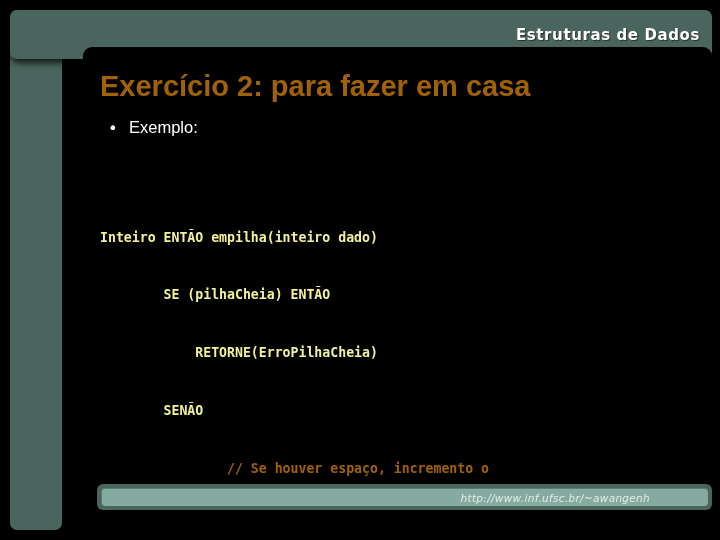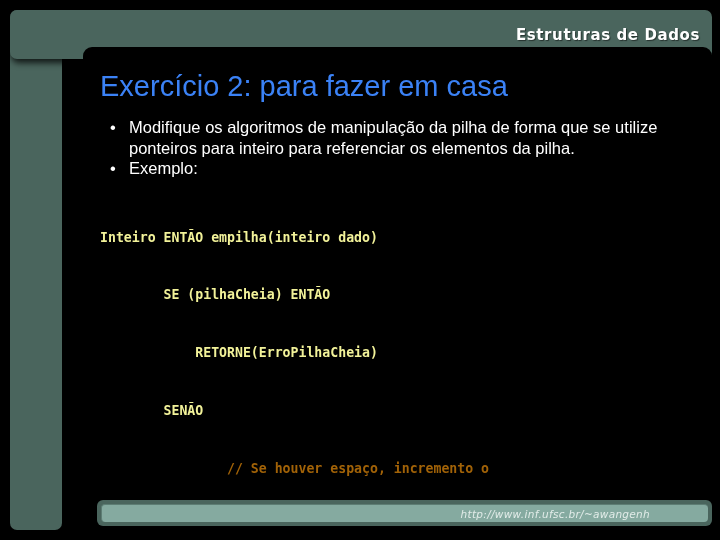--- a/index.html
+++ b/index.html
@@ -67,25 +67,25 @@
     height: 448px;
     background: #000000;
     border-radius: 9px;
   }
 
   .slide-title {
     position: absolute;
     left: 17px;
     top: 22px;
     width: 600px;
-    color: #3b82f6;
+    color: #a16207;
     font-family: "Liberation Sans", sans-serif;
     font-size: 29px;
     line-height: 34px;
-    font-weight: 400;
+    font-weight: 700;
     white-space: nowrap;
   }
 
   .bullets {
     position: absolute;
     left: 0px;
     top: 70px;
     width: 629px;
   }
   .bullet-row {
@@ -123,21 +123,21 @@
     color: #f2f299;
   }
   .code-line.comment {
     color: #a16207;
   }
 
   
   .bottom-bar {
     position: absolute;
     left: 97px;
-    top: 500px;
+    top: 484px;
     width: 615px;
     height: 26px;
     background: #4a655d;
     border-radius: 6px;
     box-shadow: 2px 3px 6px 1px rgba(0,0,0,0.75);
   }
   .bottom-bar-inner {
     position: absolute;
     left: 4px;
     top: 4px;
@@ -173,21 +173,20 @@
     <div class="banner-title">Estruturas de Dados</div>
   </div>
 
   <div class="content-panel">
 
     <div class="slide-title">Exercício 2: para fazer em casa</div>
 
     <div class="bullets">
       <div class="bullet-row">
         <span class="dot">•</span>
-        <span>Modifique os algoritmos de manipulação da pilha de forma que se utilize ponteiros para inteiro para referenciar os elementos da pilha.</span>
       </div>
       <div class="bullet-row">
         <span class="dot">•</span>
         <span>Exemplo:</span>
       </div>
     </div>
 
     <div class="code-block">
       <div class="code-line">Inteiro ENTÃO empilha(inteiro dado)</div>
       <div class="code-line">        SE (pilhaCheia) ENTÃO</div>

